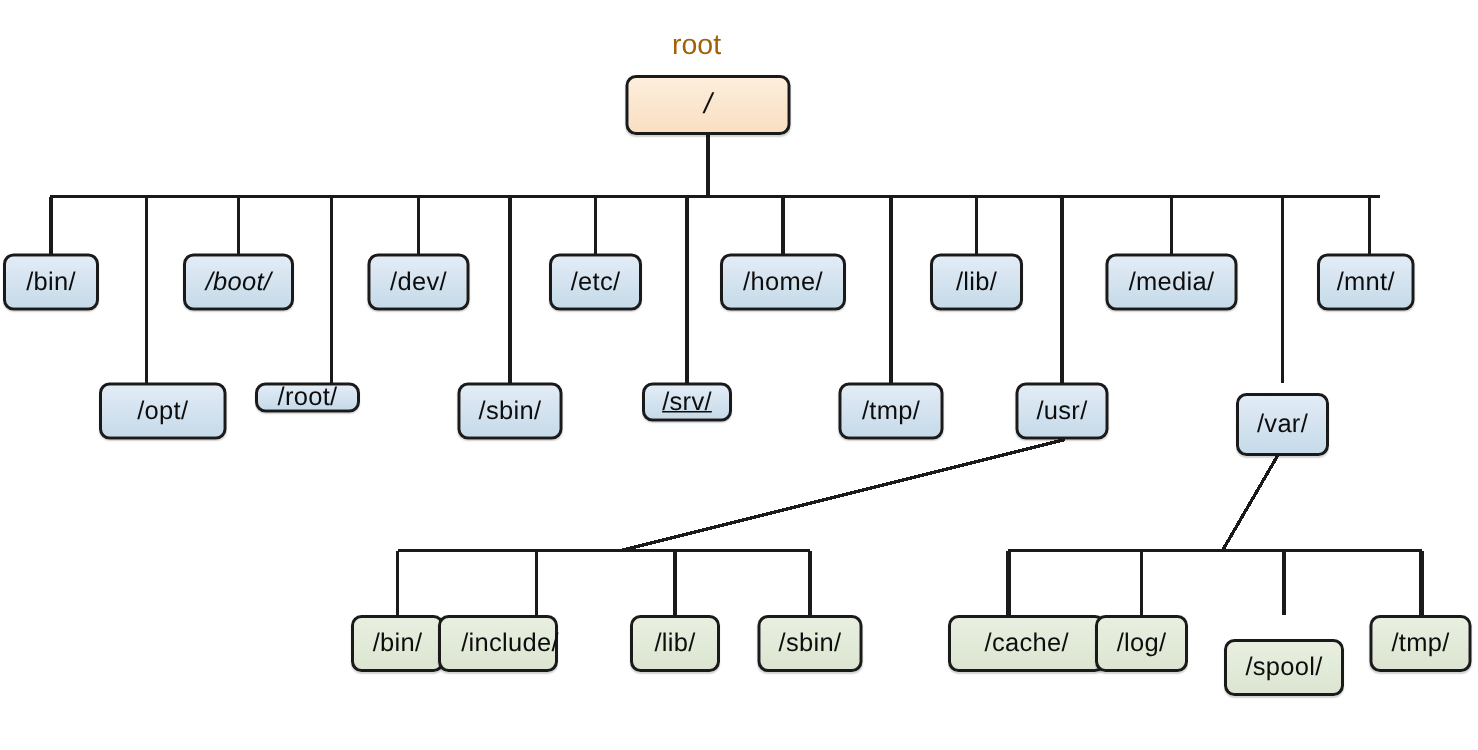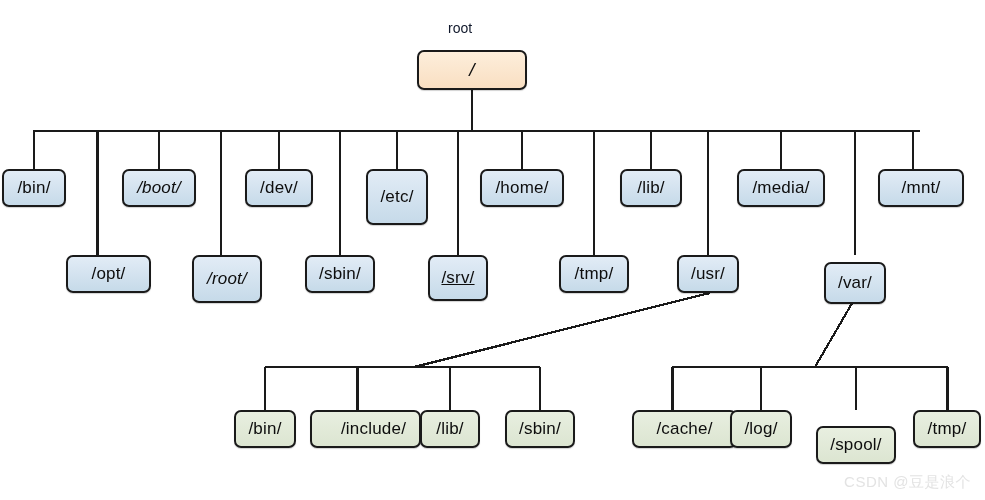--- a/index.html
+++ b/index.html
@@ -47,22 +47,22 @@
     font-size: 19px;
   }
   .node.blue {
     background: linear-gradient(180deg, #e2ecf6 0%, #c6dae9 100%);
   }
   .node.green {
     background: linear-gradient(180deg, #e8efe0 0%, #dce5d1 100%);
   }
   .root-caption {
     position: absolute;
-    font-size: 14px;
-    color: #0f172a;
+    font-size: 19px;
+    color: #a16207;
     z-index: 3;
   }
   .watermark {
     position: absolute;
     right: 14px;
     bottom: 8px;
     font-size: 15px;
     color: #e3e3e3;
     letter-spacing: 0.5px;
     z-index: 4;
@@ -119,64 +119,64 @@
   <div id="row1-nodes">
       <div class="node blue" style="left: 2px; top: 169px; width: 64px; height: 38px;">
         <span>/bin/</span>
       </div>
       <div class="node blue" style="left: 122px; top: 169px; width: 74px; height: 38px; font-style: italic;">
         <span>/boot/</span>
       </div>
       <div class="node blue" style="left: 245px; top: 169px; width: 68px; height: 38px;">
         <span>/dev/</span>
       </div>
-      <div class="node blue" style="left: 366px; top: 169px; width: 62px; height: 56px;">
+      <div class="node blue" style="left: 366px; top: 169px; width: 62px; height: 38px;">
         <span>/etc/</span>
       </div>
       <div class="node blue" style="left: 480px; top: 169px; width: 84px; height: 38px;">
         <span>/home/</span>
       </div>
       <div class="node blue" style="left: 620px; top: 169px; width: 62px; height: 38px;">
         <span>/lib/</span>
       </div>
       <div class="node blue" style="left: 737px; top: 169px; width: 88px; height: 38px;">
         <span>/media/</span>
       </div>
-      <div class="node blue" style="left: 878px; top: 169px; width: 86px; height: 38px;">
+      <div class="node blue" style="left: 878px; top: 169px; width: 65px; height: 38px;">
         <span>/mnt/</span>
       </div>
     </div>
   <div id="row2-nodes">
       <div class="node blue" style="left: 66px; top: 255px; width: 85px; height: 38px;">
         <span>/opt/</span>
       </div>
-      <div class="node blue" style="left: 192px; top: 255px; width: 70px; height: 48px; font-style: italic;">
+      <div class="node blue" style="left: 170px; top: 255px; width: 70px; height: 20px;">
         <span>/root/</span>
       </div>
       <div class="node blue" style="left: 305px; top: 255px; width: 70px; height: 38px;">
         <span>/sbin/</span>
       </div>
-      <div class="node blue" style="left: 428px; top: 255px; width: 60px; height: 46px; text-decoration: underline;">
+      <div class="node blue" style="left: 428px; top: 255px; width: 60px; height: 26px; text-decoration: underline;">
         <span>/srv/</span>
       </div>
       <div class="node blue" style="left: 559px; top: 255px; width: 70px; height: 38px;">
         <span>/tmp/</span>
       </div>
       <div class="node blue" style="left: 677px; top: 255px; width: 62px; height: 38px;">
         <span>/usr/</span>
       </div>
       <div class="node blue" style="left: 824px; top: 262px; width: 62px; height: 42px;">
         <span>/var/</span>
       </div>
     </div>
   <div id="usr-nodes">
       <div class="node green" style="left: 234px; top: 410px; width: 62px; height: 38px;">
         <span>/bin/</span>
       </div>
-      <div class="node green" style="left: 310px; top: 410px; width: 111px; height: 38px; padding-left: 16px;">
+      <div class="node green" style="left: 292px; top: 410px; width: 80px; height: 38px; padding-left: 16px;">
         <span>/include/</span>
       </div>
       <div class="node green" style="left: 420px; top: 410px; width: 60px; height: 38px;">
         <span>/lib/</span>
       </div>
       <div class="node green" style="left: 505px; top: 410px; width: 70px; height: 38px;">
         <span>/sbin/</span>
       </div>
     </div>
   <div id="var-nodes">
@@ -187,14 +187,13 @@
         <span>/log/</span>
       </div>
       <div class="node green" style="left: 816px; top: 410px; width: 80px; height: 38px; margin-top: 16px;">
         <span>/spool/</span>
       </div>
       <div class="node green" style="left: 913px; top: 410px; width: 68px; height: 38px;">
         <span>/tmp/</span>
       </div>
     </div>
 
-  <div class="watermark">CSDN @豆是浪个</div>
 </div>
 
 </body></html>

